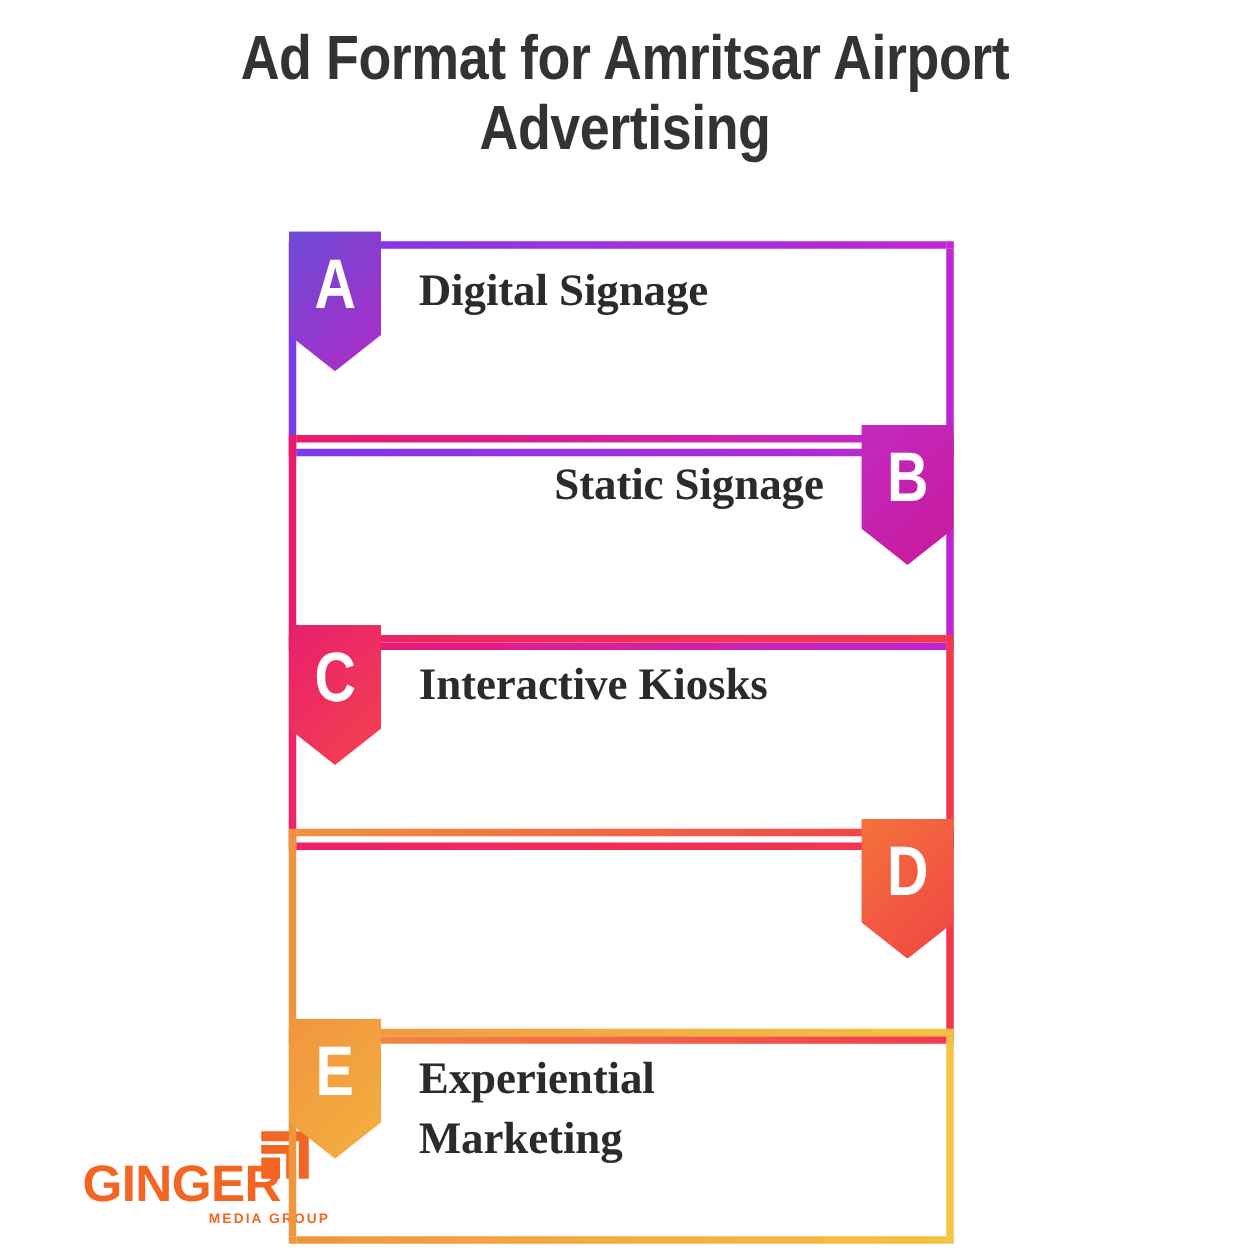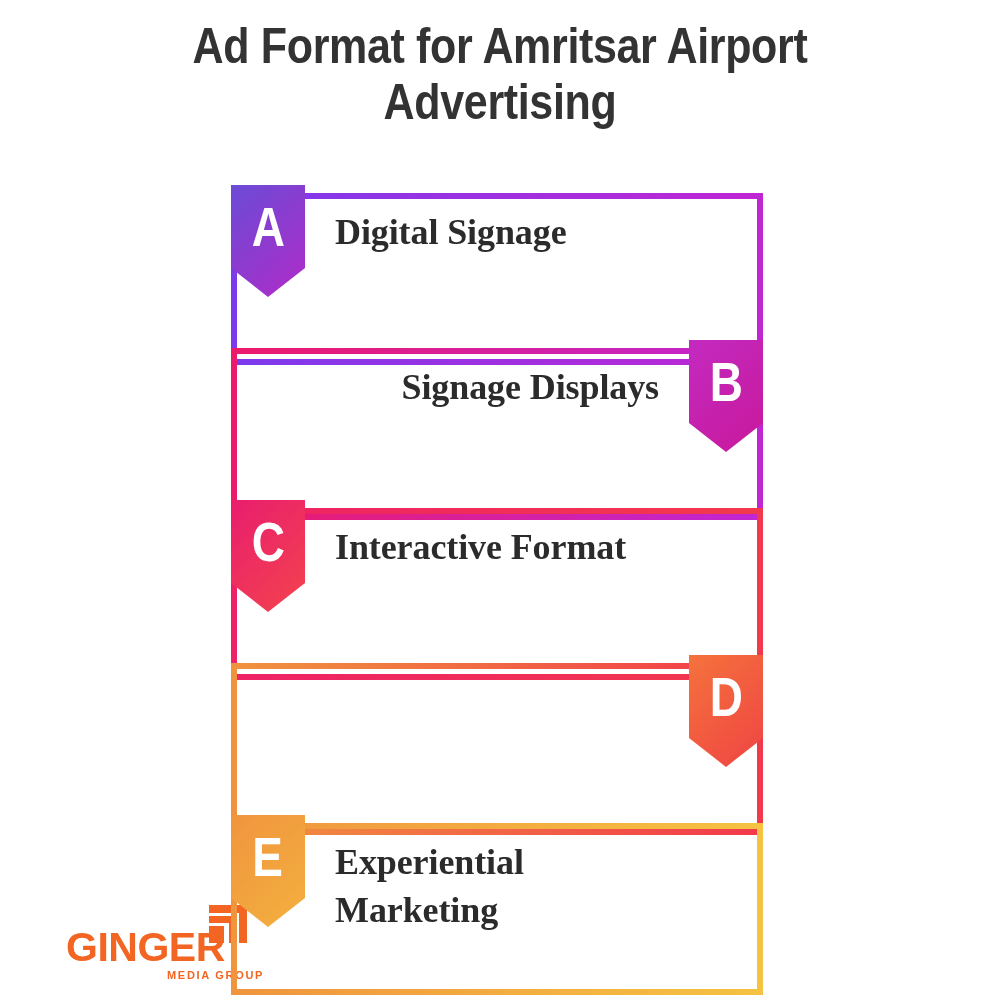--- a/index.html
+++ b/index.html
@@ -177,28 +177,28 @@
       <div class="badge left" style="background: linear-gradient(135deg, rgb(107, 75, 214) 0%, rgb(176, 43, 199) 100%);">
         <div class="badge-letter">A</div>
       </div>
       <div class="label align-left">Digital Signage</div>
     </div>
     <div class="step r1" style="top: 348px;">
       <div class="frame" style="border-image: linear-gradient(90deg, rgb(236, 26, 107) 0%, rgb(192, 38, 211) 100%) 1 / 1 / 0 stretch;"></div>
       <div class="badge right" style="background: linear-gradient(135deg, rgb(195, 42, 192) 0%, rgb(200, 24, 155) 100%);">
         <div class="badge-letter">B</div>
       </div>
-      <div class="label align-right">Signage Displays</div>
+      <div class="label align-right">Static Signage</div>
     </div>
     <div class="step r2" style="top: 508px;">
       <div class="frame" style="border-image: linear-gradient(90deg, rgb(238, 34, 102) 0%, rgb(242, 57, 75) 100%) 1 / 1 / 0 stretch;"></div>
       <div class="badge left" style="background: linear-gradient(135deg, rgb(232, 30, 110) 0%, rgb(244, 67, 77) 100%);">
         <div class="badge-letter">C</div>
       </div>
-      <div class="label align-left">Interactive Format</div>
+      <div class="label align-left">Interactive Kiosks</div>
     </div>
     <div class="step r3" style="top: 663px;">
       <div class="frame" style="border-image: linear-gradient(90deg, rgb(240, 147, 62) 0%, rgb(242, 57, 75) 100%) 1 / 1 / 0 stretch;"></div>
       <div class="badge right" style="background: linear-gradient(135deg, rgb(245, 114, 60) 0%, rgb(239, 68, 68) 100%);">
         <div class="badge-letter">D</div>
       </div>
     </div>
     <div class="step r4" style="top: 823px;">
       <div class="frame" style="border-image: linear-gradient(90deg, rgb(240, 149, 62) 0%, rgb(245, 194, 66) 100%) 1 / 1 / 0 stretch;"></div>
       <div class="badge left" style="background: linear-gradient(135deg, rgb(240, 149, 62) 0%, rgb(244, 176, 63) 100%);">

